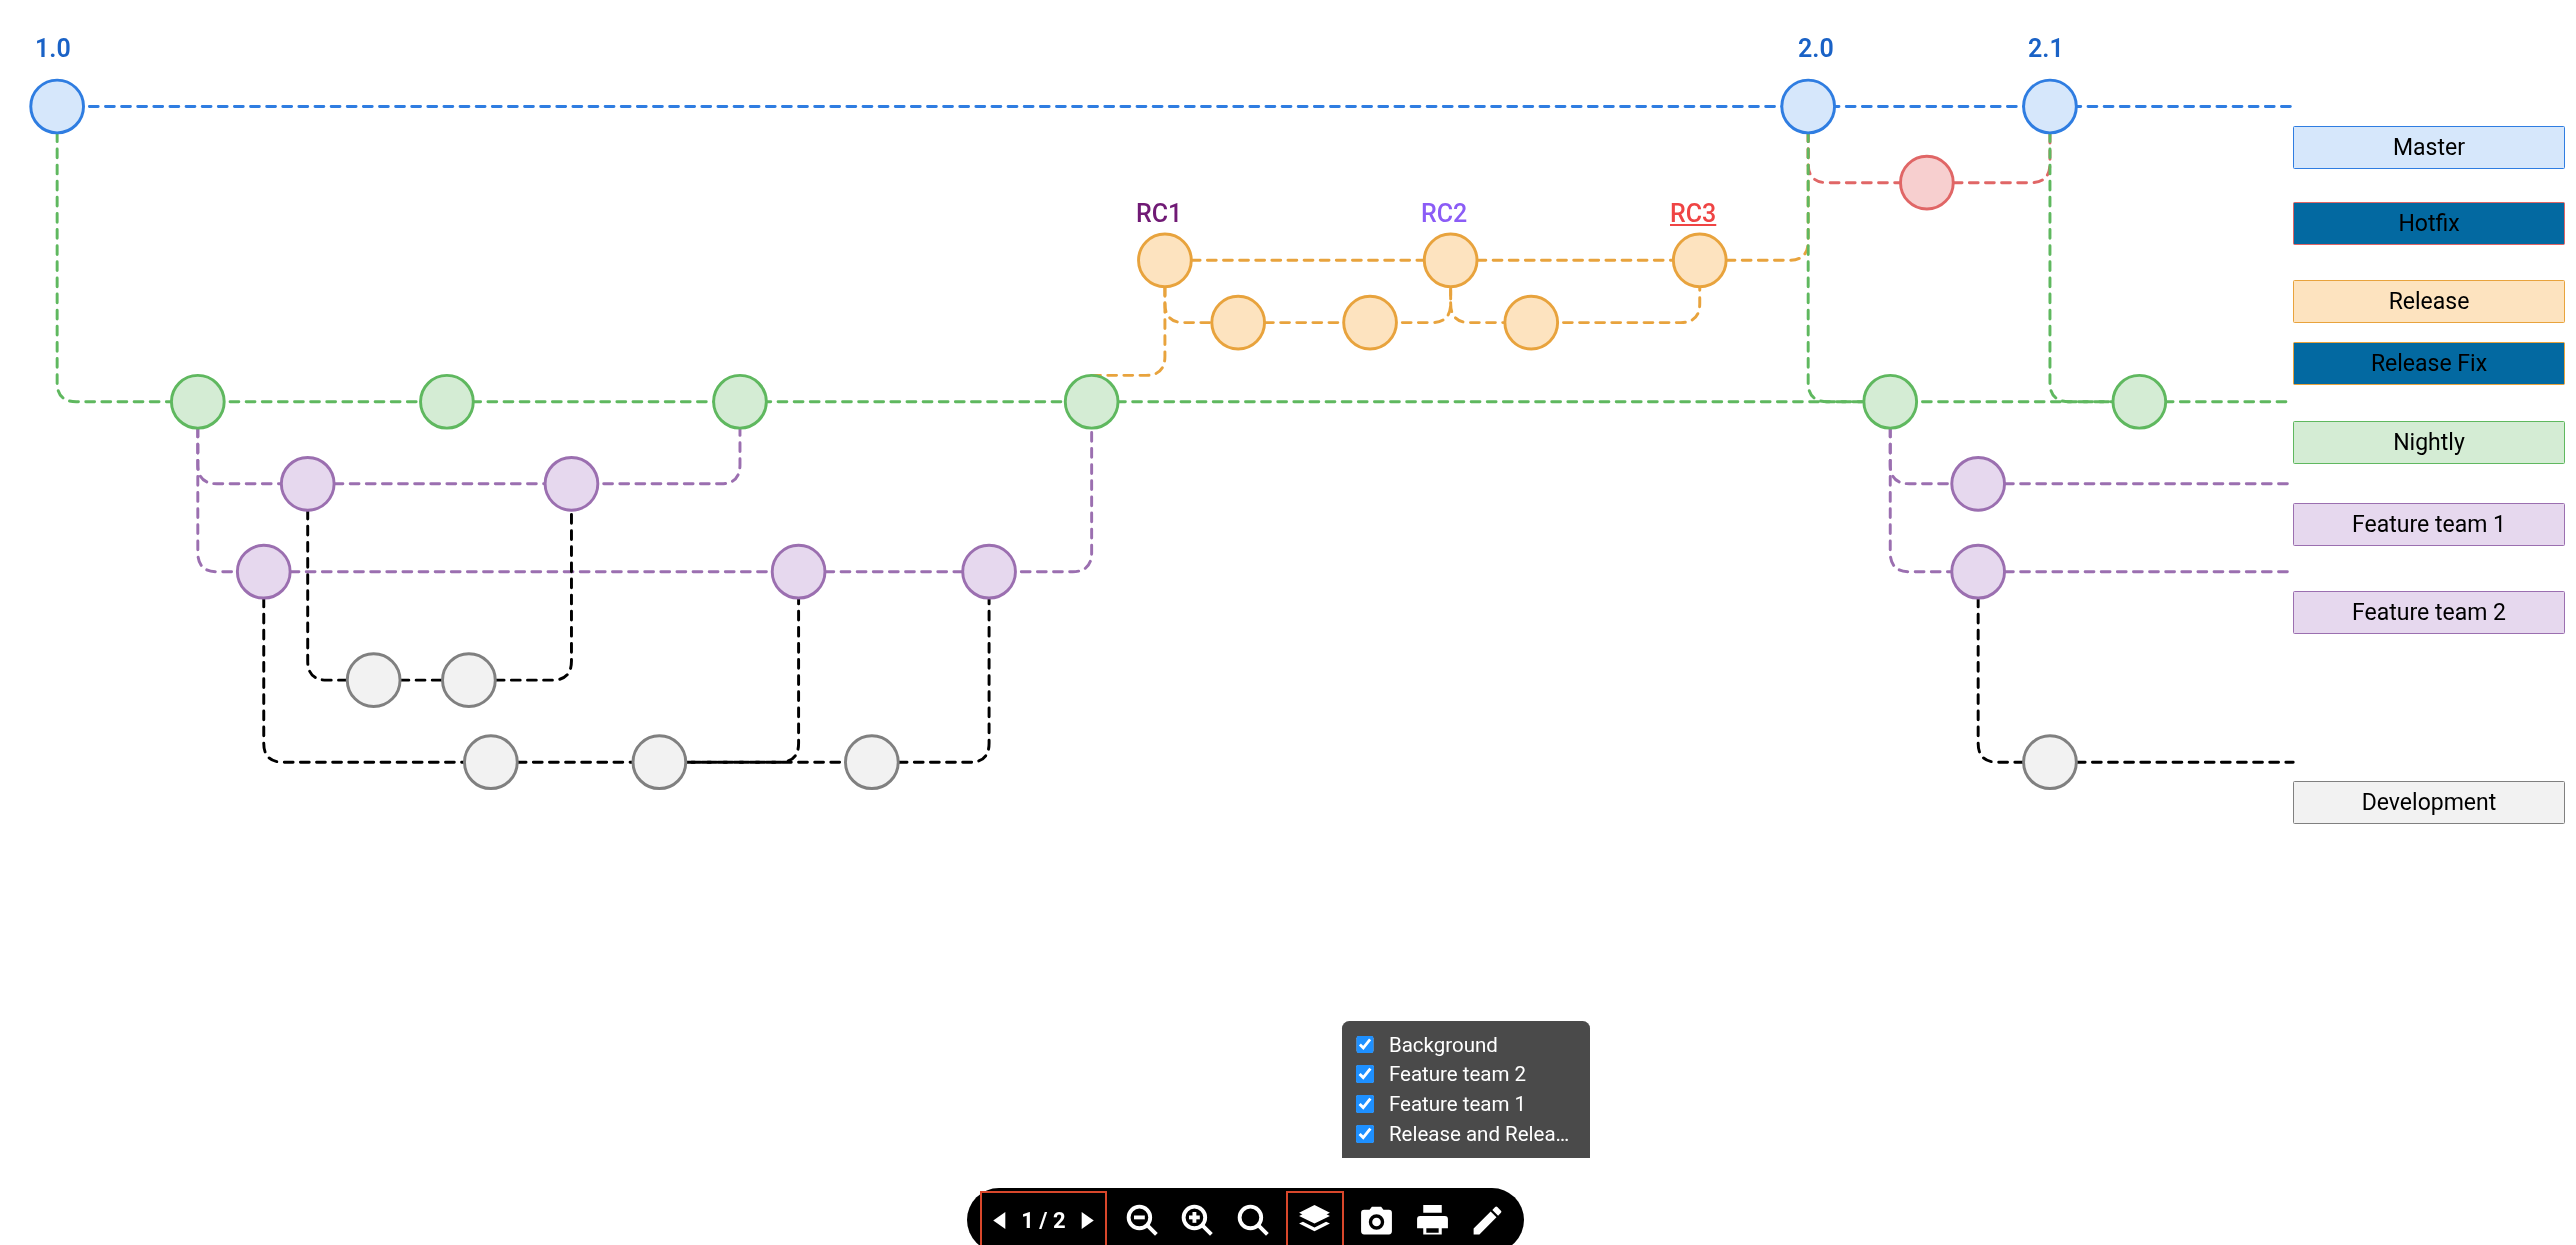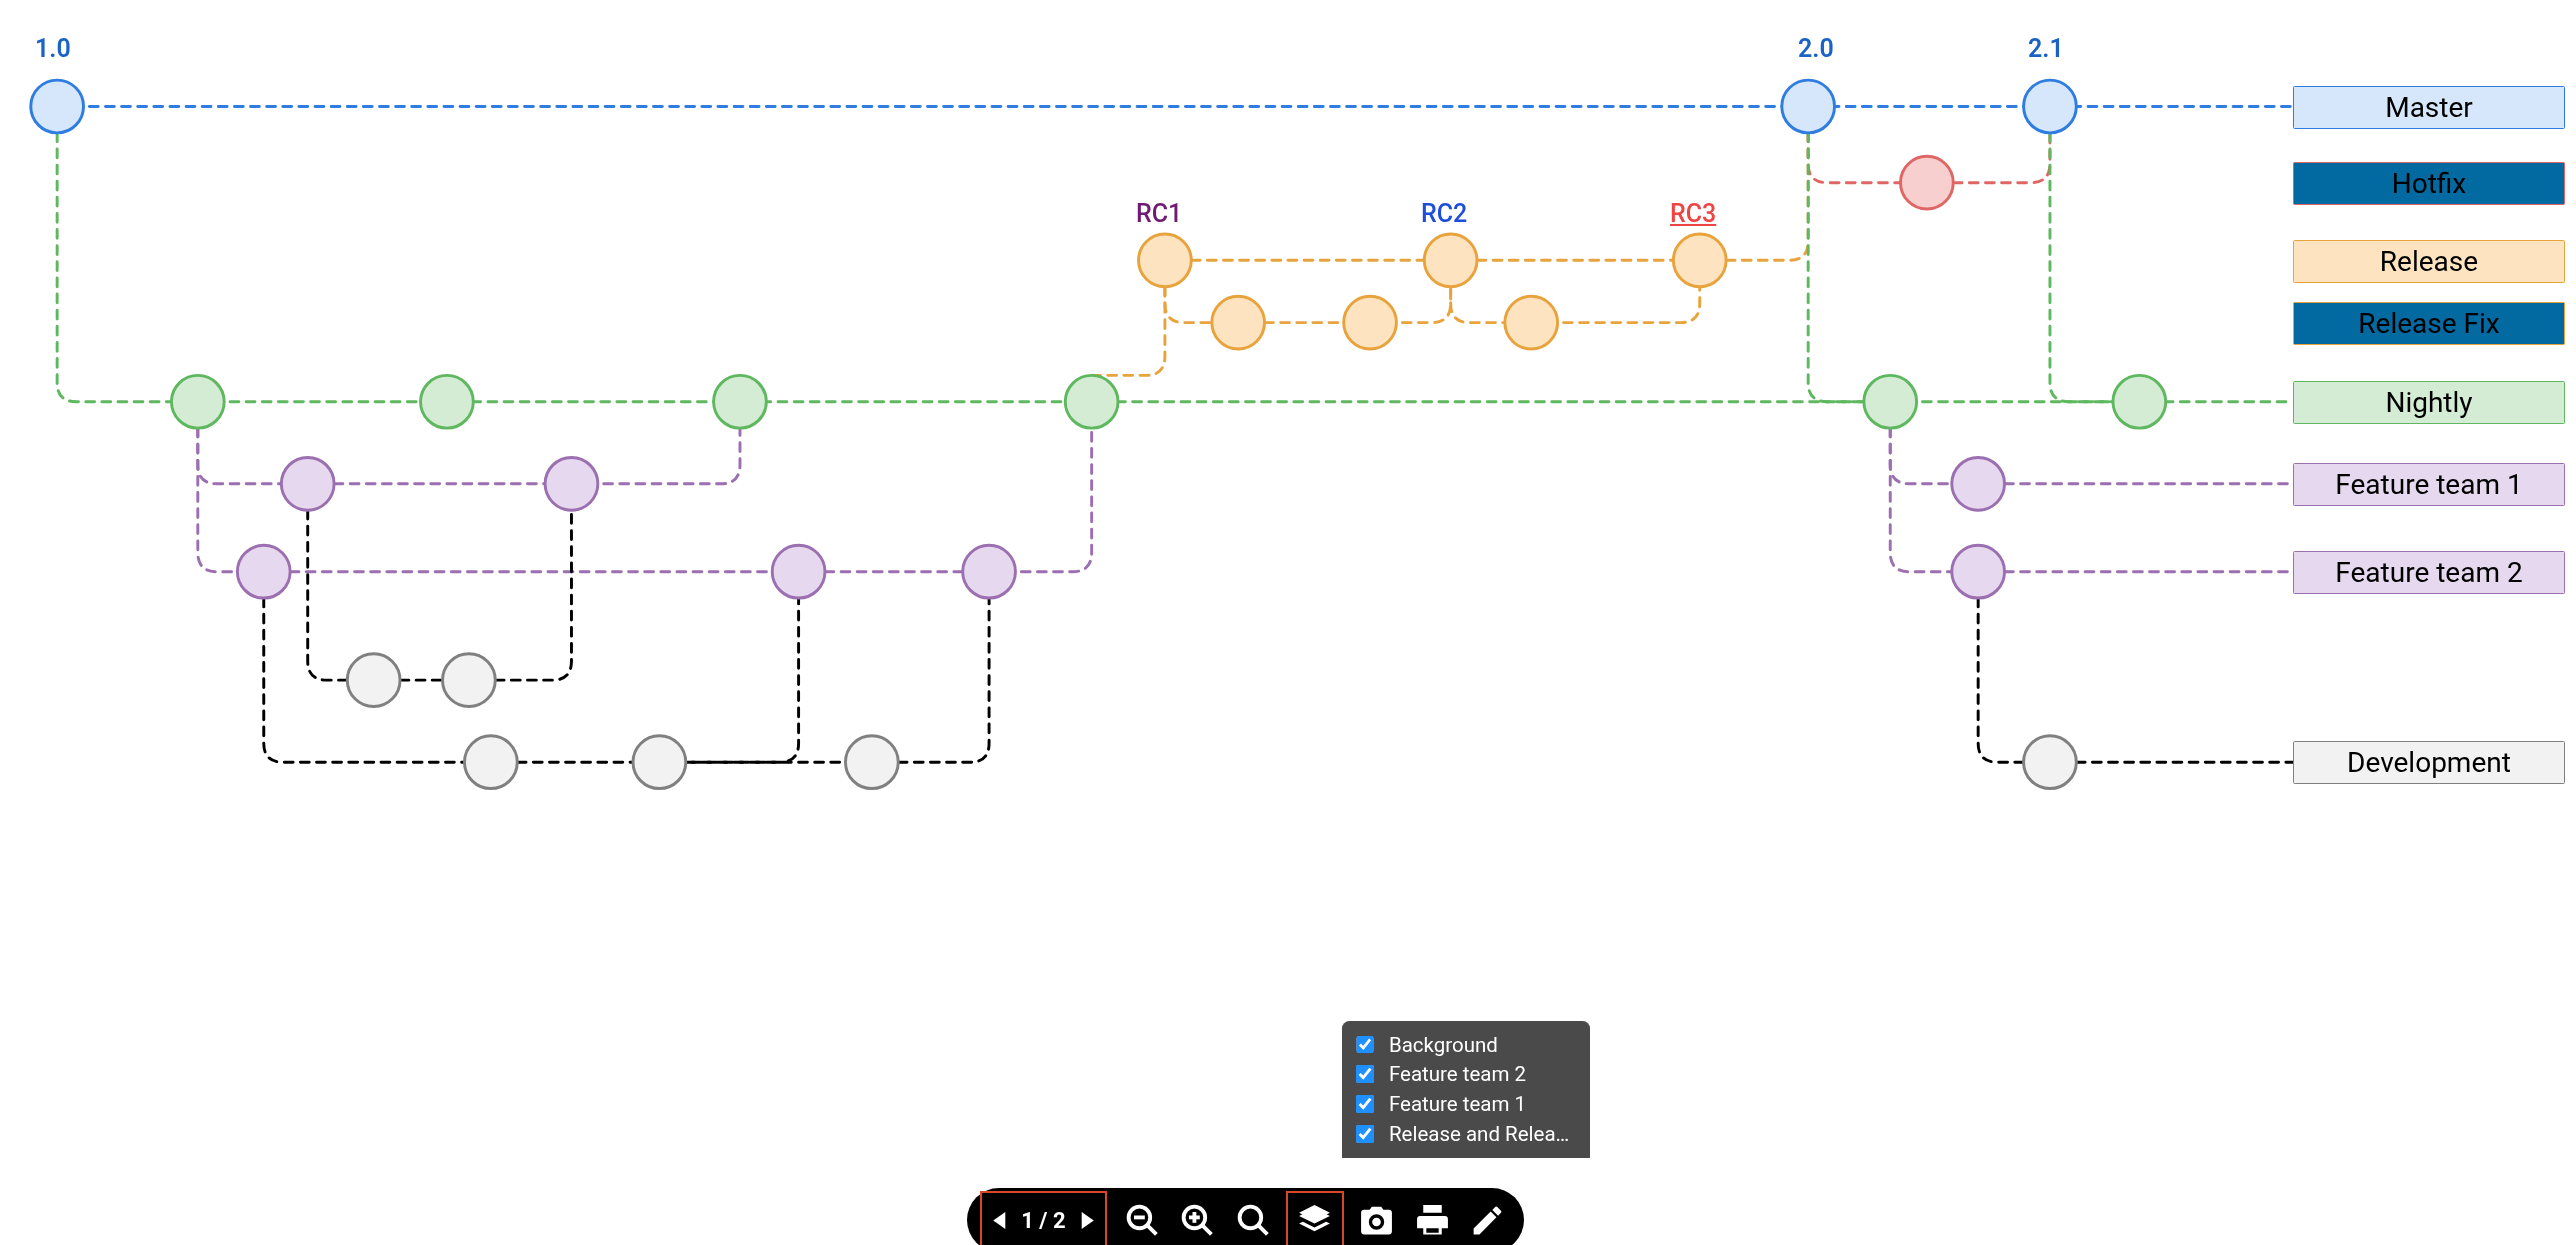--- a/index.html
+++ b/index.html
@@ -1,18 +1,18 @@
 <!DOCTYPE html>
 <html style="font-size:11.7px"><head>
 <meta charset="utf-8">
 <style>
   html,body{margin:0;padding:0;width:2576px;height:1246px;background:#fff;font-family:-apple-system,BlinkMacSystemFont,"Segoe UI",Roboto,Helvetica,Arial,sans-serif;}
   .canvas{position:relative;width:2576px;height:1246px;}
   svg.diagram{position:absolute;left:0;top:0;width:2576px;height:1246px;}
-  .lane-box{position:absolute;height:41px;border:0.7px solid;border-radius:1.5px;display:flex;align-items:center;justify-content:center;font-size:28px;}
+  .lane-box{position:absolute;height:41px;border:0.7px solid;border-radius:1.5px;display:flex;align-items:center;justify-content:center;font-size:23px;margin-top:40px;}
   .node-label{position:absolute;font-size:25px;font-weight:600;text-align:center;}
   .layers-popup{position:absolute;background:#4a4a4a;color:#fff;border-radius:7.3px 7.3px 0 0;padding:8.8px 10.3px;font-size:20.5px;}
   .layers-popup .row{display:flex;align-items:flex-start;gap:12px;padding:2.9px 0;white-space:nowrap;overflow:hidden;text-overflow:ellipsis;max-width:220px;}
   .layers-popup input[type=checkbox]{width:17.6px;height:17.6px;accent-color:#1e90ff;}
   .toolbar{position:absolute;height:64px;background:#000;border-radius:32px;display:flex;align-items:center;padding:0 13px;gap:8.8px;}
   .toolbar .btn{width:47px;height:47px;display:flex;align-items:center;justify-content:center;cursor:pointer;color:#fff;}
   .toolbar .btn svg{width:37px;height:37px;}
   .toolbar .pagegroup{display:flex;align-items:center;border:2.2px solid #d9472b;height:54px;padding:0 4.4px;margin-right:2.9px;}
   .toolbar .pagegroup .page-text{color:#fff;font-weight:700;font-size:22px;padding:0 5.9px;}
   .toolbar .layersbtn{border:2.2px solid #d9472b;height:54px;width:54px;display:flex;align-items:center;justify-content:center;}
@@ -94,21 +94,21 @@
         <circle cx="1190" cy="1040" r="36" fill="#f2f2f2" stroke="#808080" stroke-width="4"></circle>
         <circle cx="2798" cy="1040" r="36" fill="#f2f2f2" stroke="#808080" stroke-width="4"></circle>
       </g>
 </svg>
 
 <div class="node-label" style="left:35px;top:34px;color:#1a62c6;">1.0</div>
 <div class="node-label" style="left:1786px;top:34px;color:#1a62c6;margin-left:12px;">2.0</div>
 <div class="node-label" style="left:2028px;top:34px;color:#1a62c6;">2.1</div>
 
 <div class="node-label" style="left:1136px;top:199px;color:#701a75;font-weight:500;">RC1</div>
-<div class="node-label" style="left:1421px;top:199px;color:#1d4ed8;font-weight:500;text-align:center;">RC2</div>
+<div class="node-label" style="left:1421px;top:199px;color:#8b5cf6;font-weight:500;text-align:center;">RC2</div>
 <div class="node-label" style="left:1670px;top:199px;color:#ef4444;font-weight:500;text-decoration:underline;">RC3</div>
 
 <div class="lane-box" style="left:2293px;top:86px;width:270px;background:#d6e7fb;border-color:#2f7de1;">Master</div>
 <div class="lane-box" style="left:2293px;top:162px;width:270px;background:#0369a1;border-color:#e06666;">Hotfix</div>
 <div class="lane-box" style="left:2293px;top:240px;width:270px;background:#fde3bf;border-color:#e8a33d;">Release</div>
 <div class="lane-box" style="left:2293px;top:302px;width:270px;background:#0369a1;border-color:#e8a33d;">Release Fix</div>
 <div class="lane-box" style="left:2293px;top:381px;width:270px;background:#d4ecd4;border-color:#5fb85f;">Nightly</div>
 <div class="lane-box" style="left:2293px;top:463px;width:270px;background:#e6d8ee;border-color:#9b6fb0;">Feature team 1</div>
 <div class="lane-box" style="left:2293px;top:551px;width:270px;background:#e6d8ee;border-color:#9b6fb0;">Feature team 2</div>
 <div class="lane-box" style="left:2293px;top:741px;width:270px;background:#f2f2f2;border-color:#808080;">Development</div>

